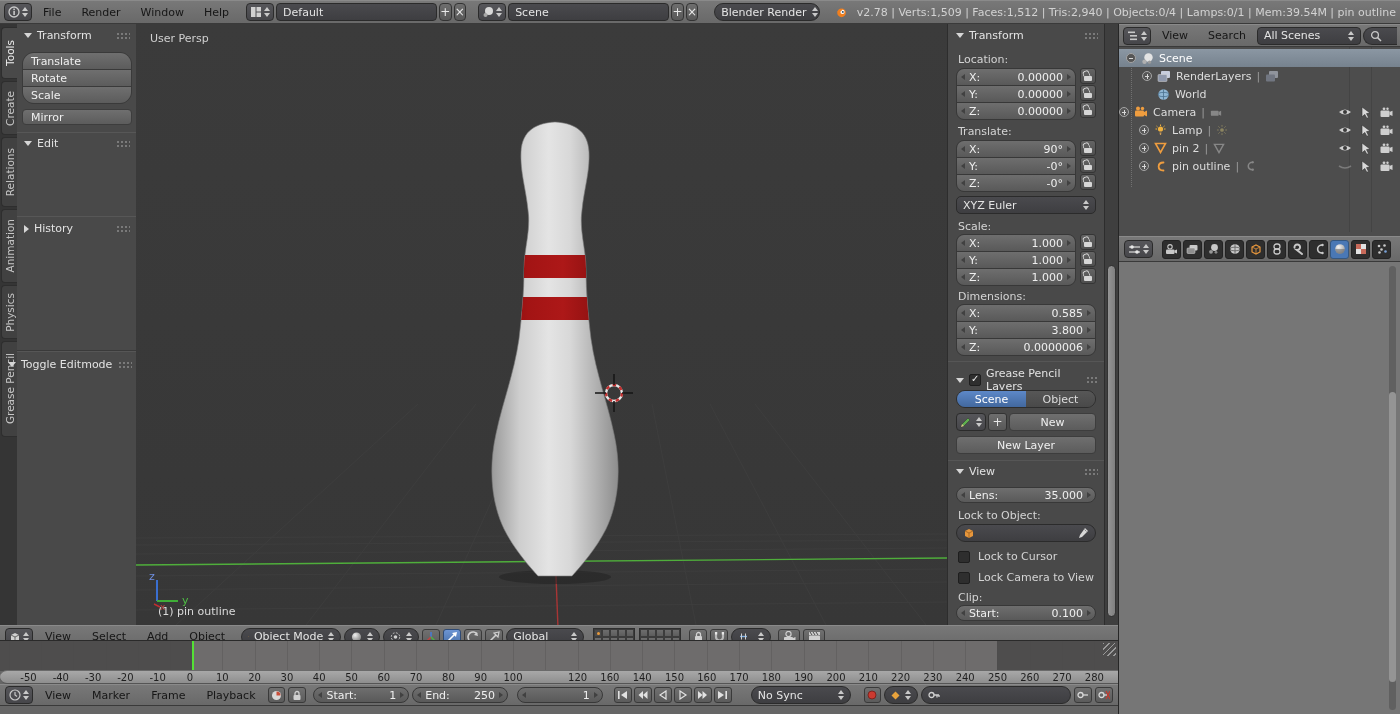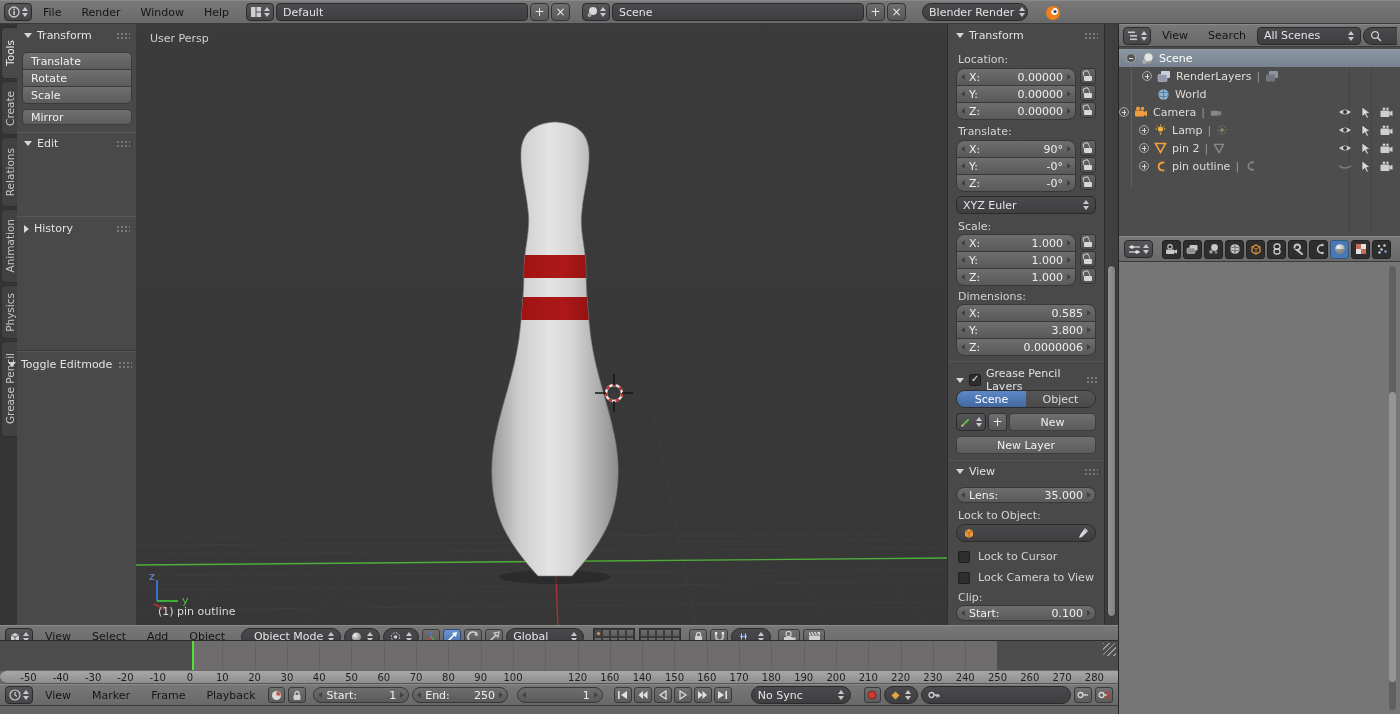--- a/index.html
+++ b/index.html
@@ -11,21 +11,21 @@
   .menu{color:#161616;padding:0 9px;white-space:nowrap;}
   .stat{color:#d2d2d2;white-space:nowrap;}
   .dd{height:18px;background:linear-gradient(#4a4a4e,#3e3e41);border:1px solid #2b2b2b;border-radius:9px;color:#e4e4e4;display:flex;align-items:center;padding:0 6px;gap:5px;white-space:nowrap;}
   .updown{display:flex;flex-direction:column;gap:2px;margin-left:auto;}
   .tri-up{width:0;height:0;border-left:3px solid transparent;border-right:3px solid transparent;border-bottom:4px solid #c9c9c9;}
   .tri-down{width:0;height:0;border-left:3px solid transparent;border-right:3px solid transparent;border-top:4px solid #c9c9c9;}
   .sqbtn{height:18px;width:19px;background:linear-gradient(#6e6e6e,#585858);border:1px solid #333;border-radius:4px;color:#e9e9e9;display:flex;align-items:center;justify-content:center;font-size:12px;}
   .iconbtn{height:18px;background:linear-gradient(#56565a,#46464a);border:1px solid #2b2b2b;border-radius:4px;display:flex;align-items:center;justify-content:center;padding:0 3px;gap:2px;}
   .btn{background:linear-gradient(#6f6f6f,#5c5c5c);border:1px solid #3d3d3d;color:#efefef;display:flex;align-items:center;padding:0 8px;height:16px;}
   .btn.round{border-radius:4px;}
-  .btngroup{display:flex;flex-direction:column;gap:1px;background:#3a3a3a;border:1px solid #3a3a3a;border-radius:5px;overflow:hidden;}
+  .btngroup{display:flex;flex-direction:column;gap:1px;background:#3a3a3a;border:1px solid #3a3a3a;border-radius:12px;overflow:hidden;}
   .btngroup .btn{border:none;}
   .phdr{display:flex;align-items:center;gap:5px;color:#e2e2e2;}
   .tri-right{width:0;height:0;border-top:4px solid transparent;border-bottom:4px solid transparent;border-left:5px solid #d6d6d6;}
   .tri-dn{width:0;height:0;border-left:4px solid transparent;border-right:4px solid transparent;border-top:5px solid #d6d6d6;}
   .grip{width:14px;height:8px;margin-left:auto;background:radial-gradient(circle,#8f8f8f 1px,transparent 1.2px);background-size:4px 4px;opacity:.7;}
   .nf{display:flex;align-items:center;height:16px;background:linear-gradient(#6e6e6e,#595959);padding:0 4px;color:#efefef;}
   .nf .lab{margin-left:4px;}
   .nf .sp{flex:1;}
   .nf .val{margin-right:4px;}
   .arrL{width:0;height:0;border-top:3.5px solid transparent;border-bottom:3.5px solid transparent;border-right:4.5px solid #414141;}
@@ -138,20 +138,21 @@
           <span class="tri-up"></span>
           <span class="tri-down"></span>
         </span>
     </div>
     <svg width="17" height="17" viewBox="0 0 17 17" style="margin-left:14px;">
       <circle cx="9" cy="9" r="7" fill="#f07f1f"></circle>
         <circle cx="10.5" cy="7.5" r="3.4" fill="#fff"></circle>
         <circle cx="11" cy="7.5" r="1.6" fill="#1f4668"></circle>
         <path d="M2 7 L8 3 L10 5 L4 9 Z" fill="#f07f1f"></path>
     </svg>
+    <span class="stat" style="margin-left:8px;">v2.78 | Verts:1,509 | Faces:1,512 | Tris:2,940 | Objects:0/4 | Lamps:0/1 | Mem:39.54M | pin outline</span>
   </div>
 
   <div class="abs" style="left:0;top:24px;width:136px;height:601px;background:#353535;border-right:1px solid #2a2a2a;">
     <div class="abs" style="left:17px;top:0;width:119px;height:601px;background:#494949;"></div>
 
     <div class="vtab active" style="top:3px;height:52px;">
         <span>Tools</span>
       </div>
     <div class="vtab" style="top:57px;height:54px;">
         <span>Create</span>

